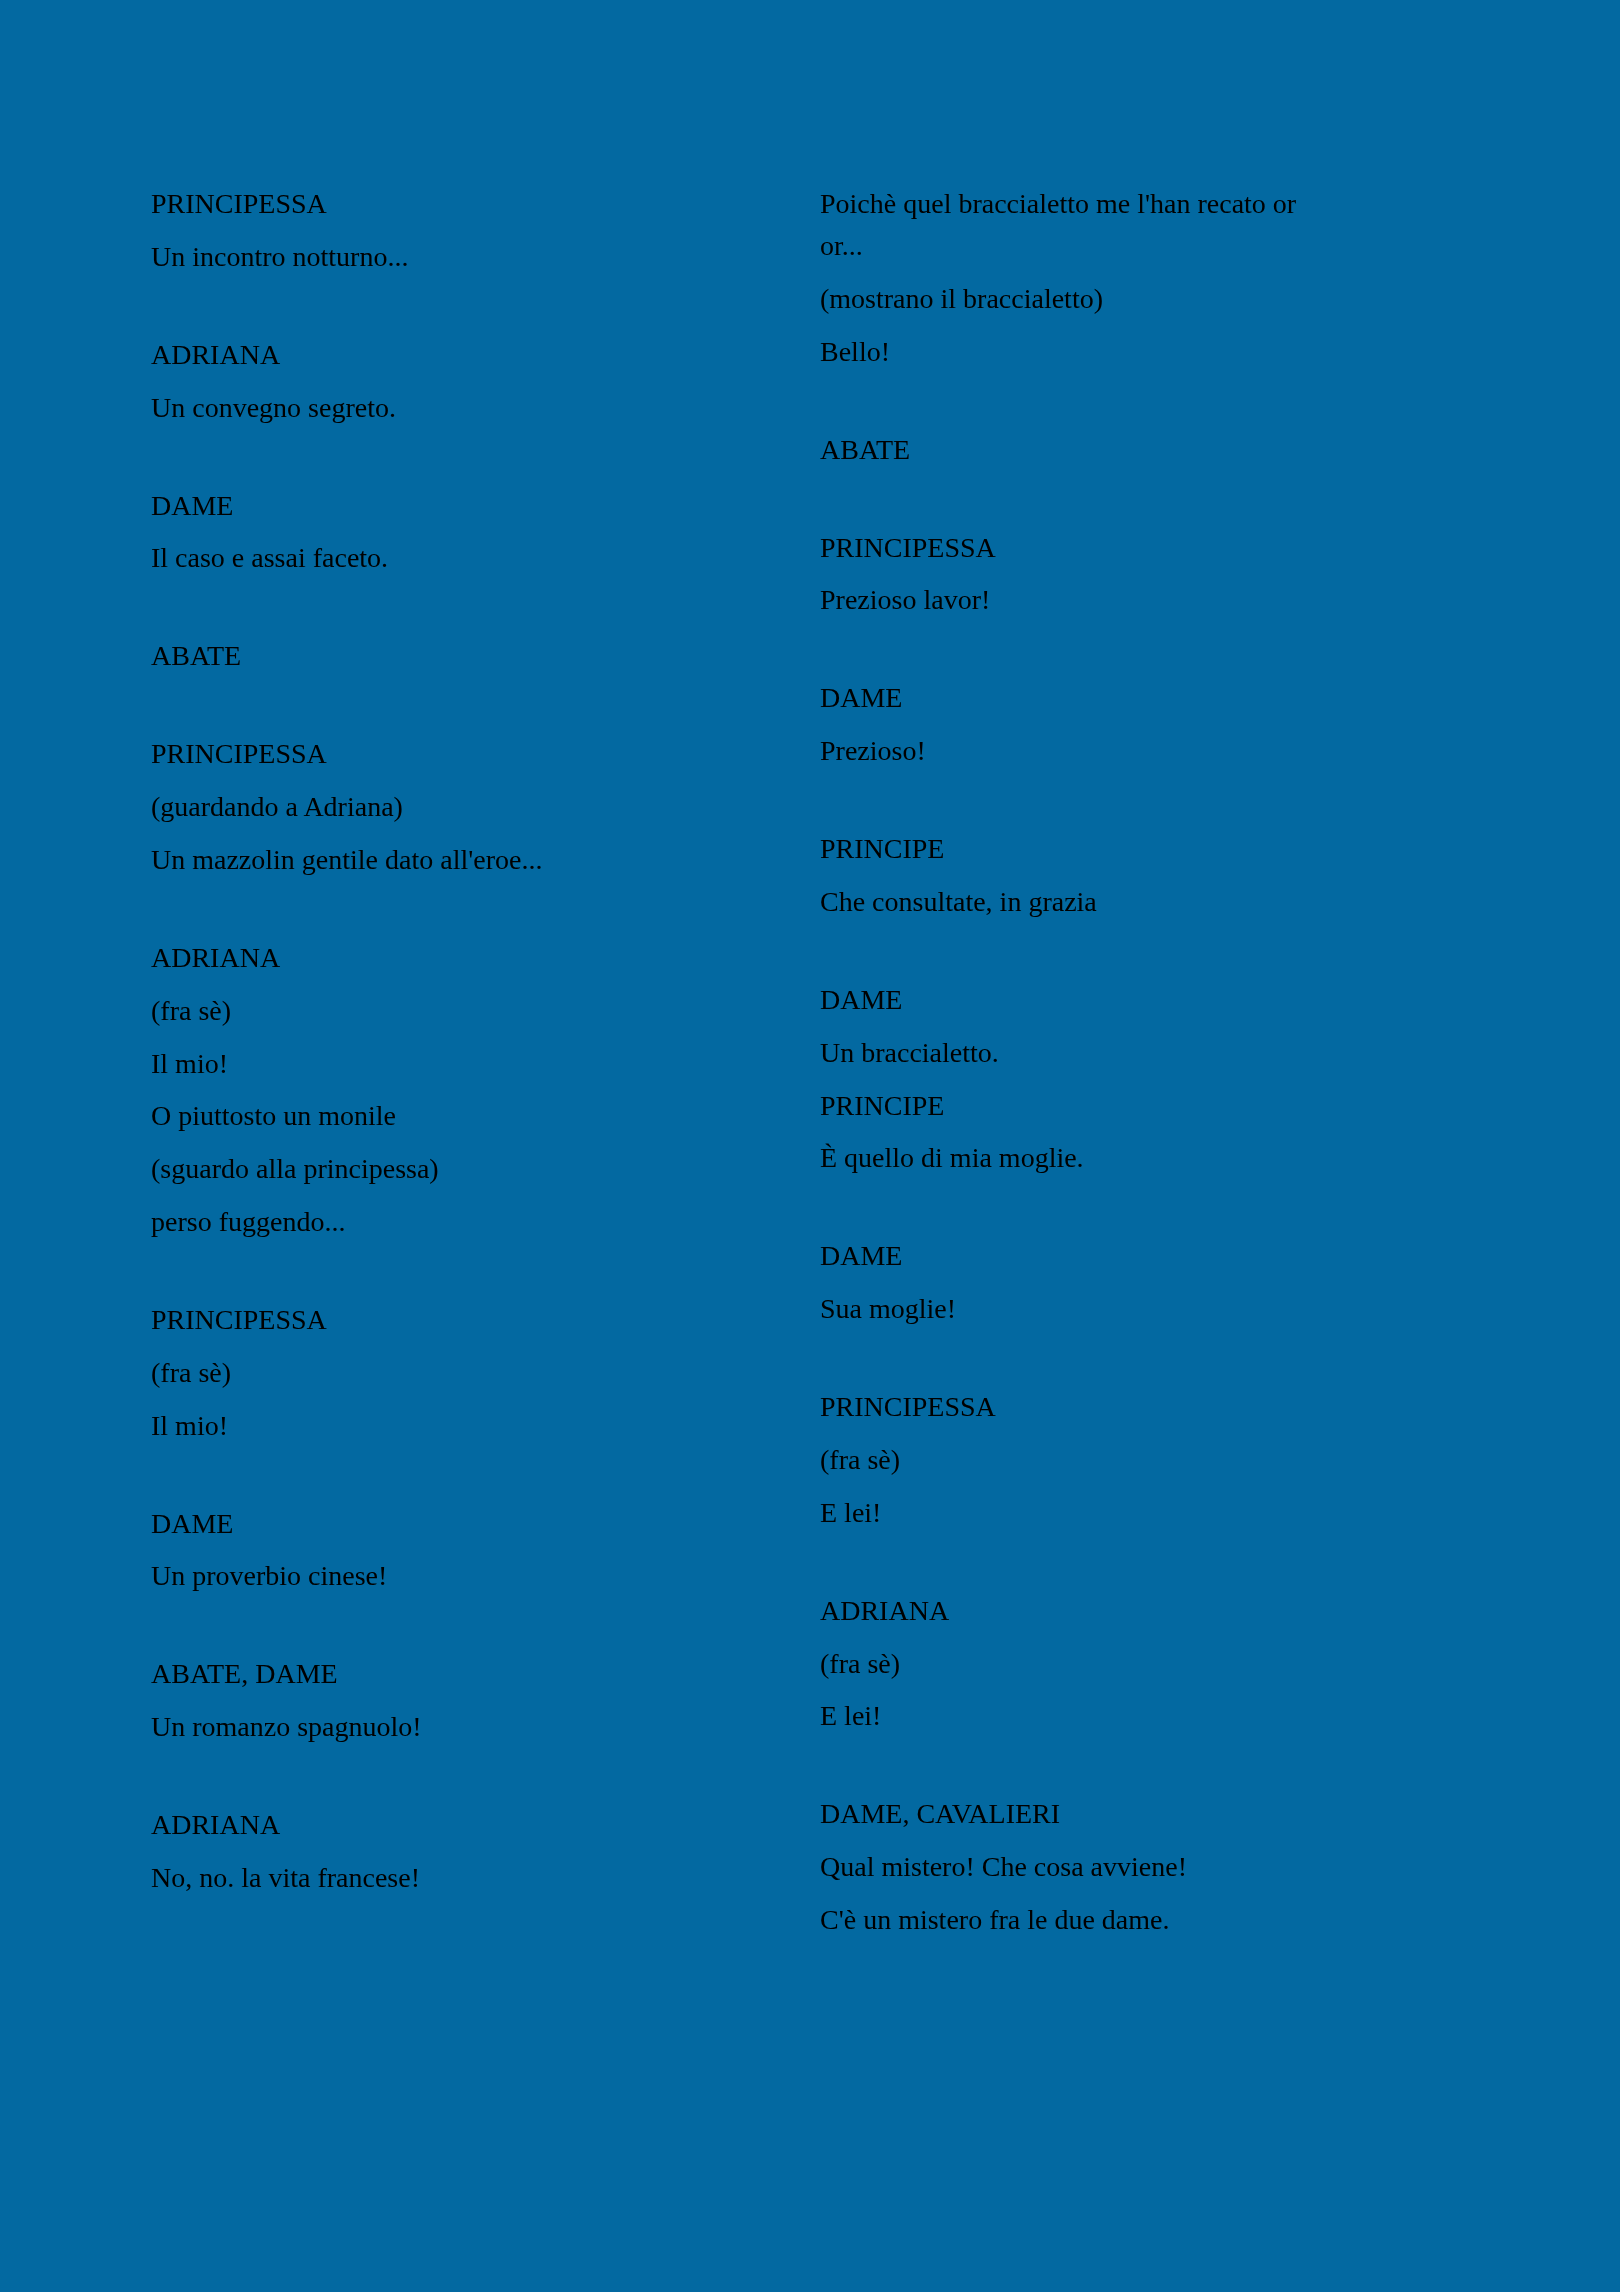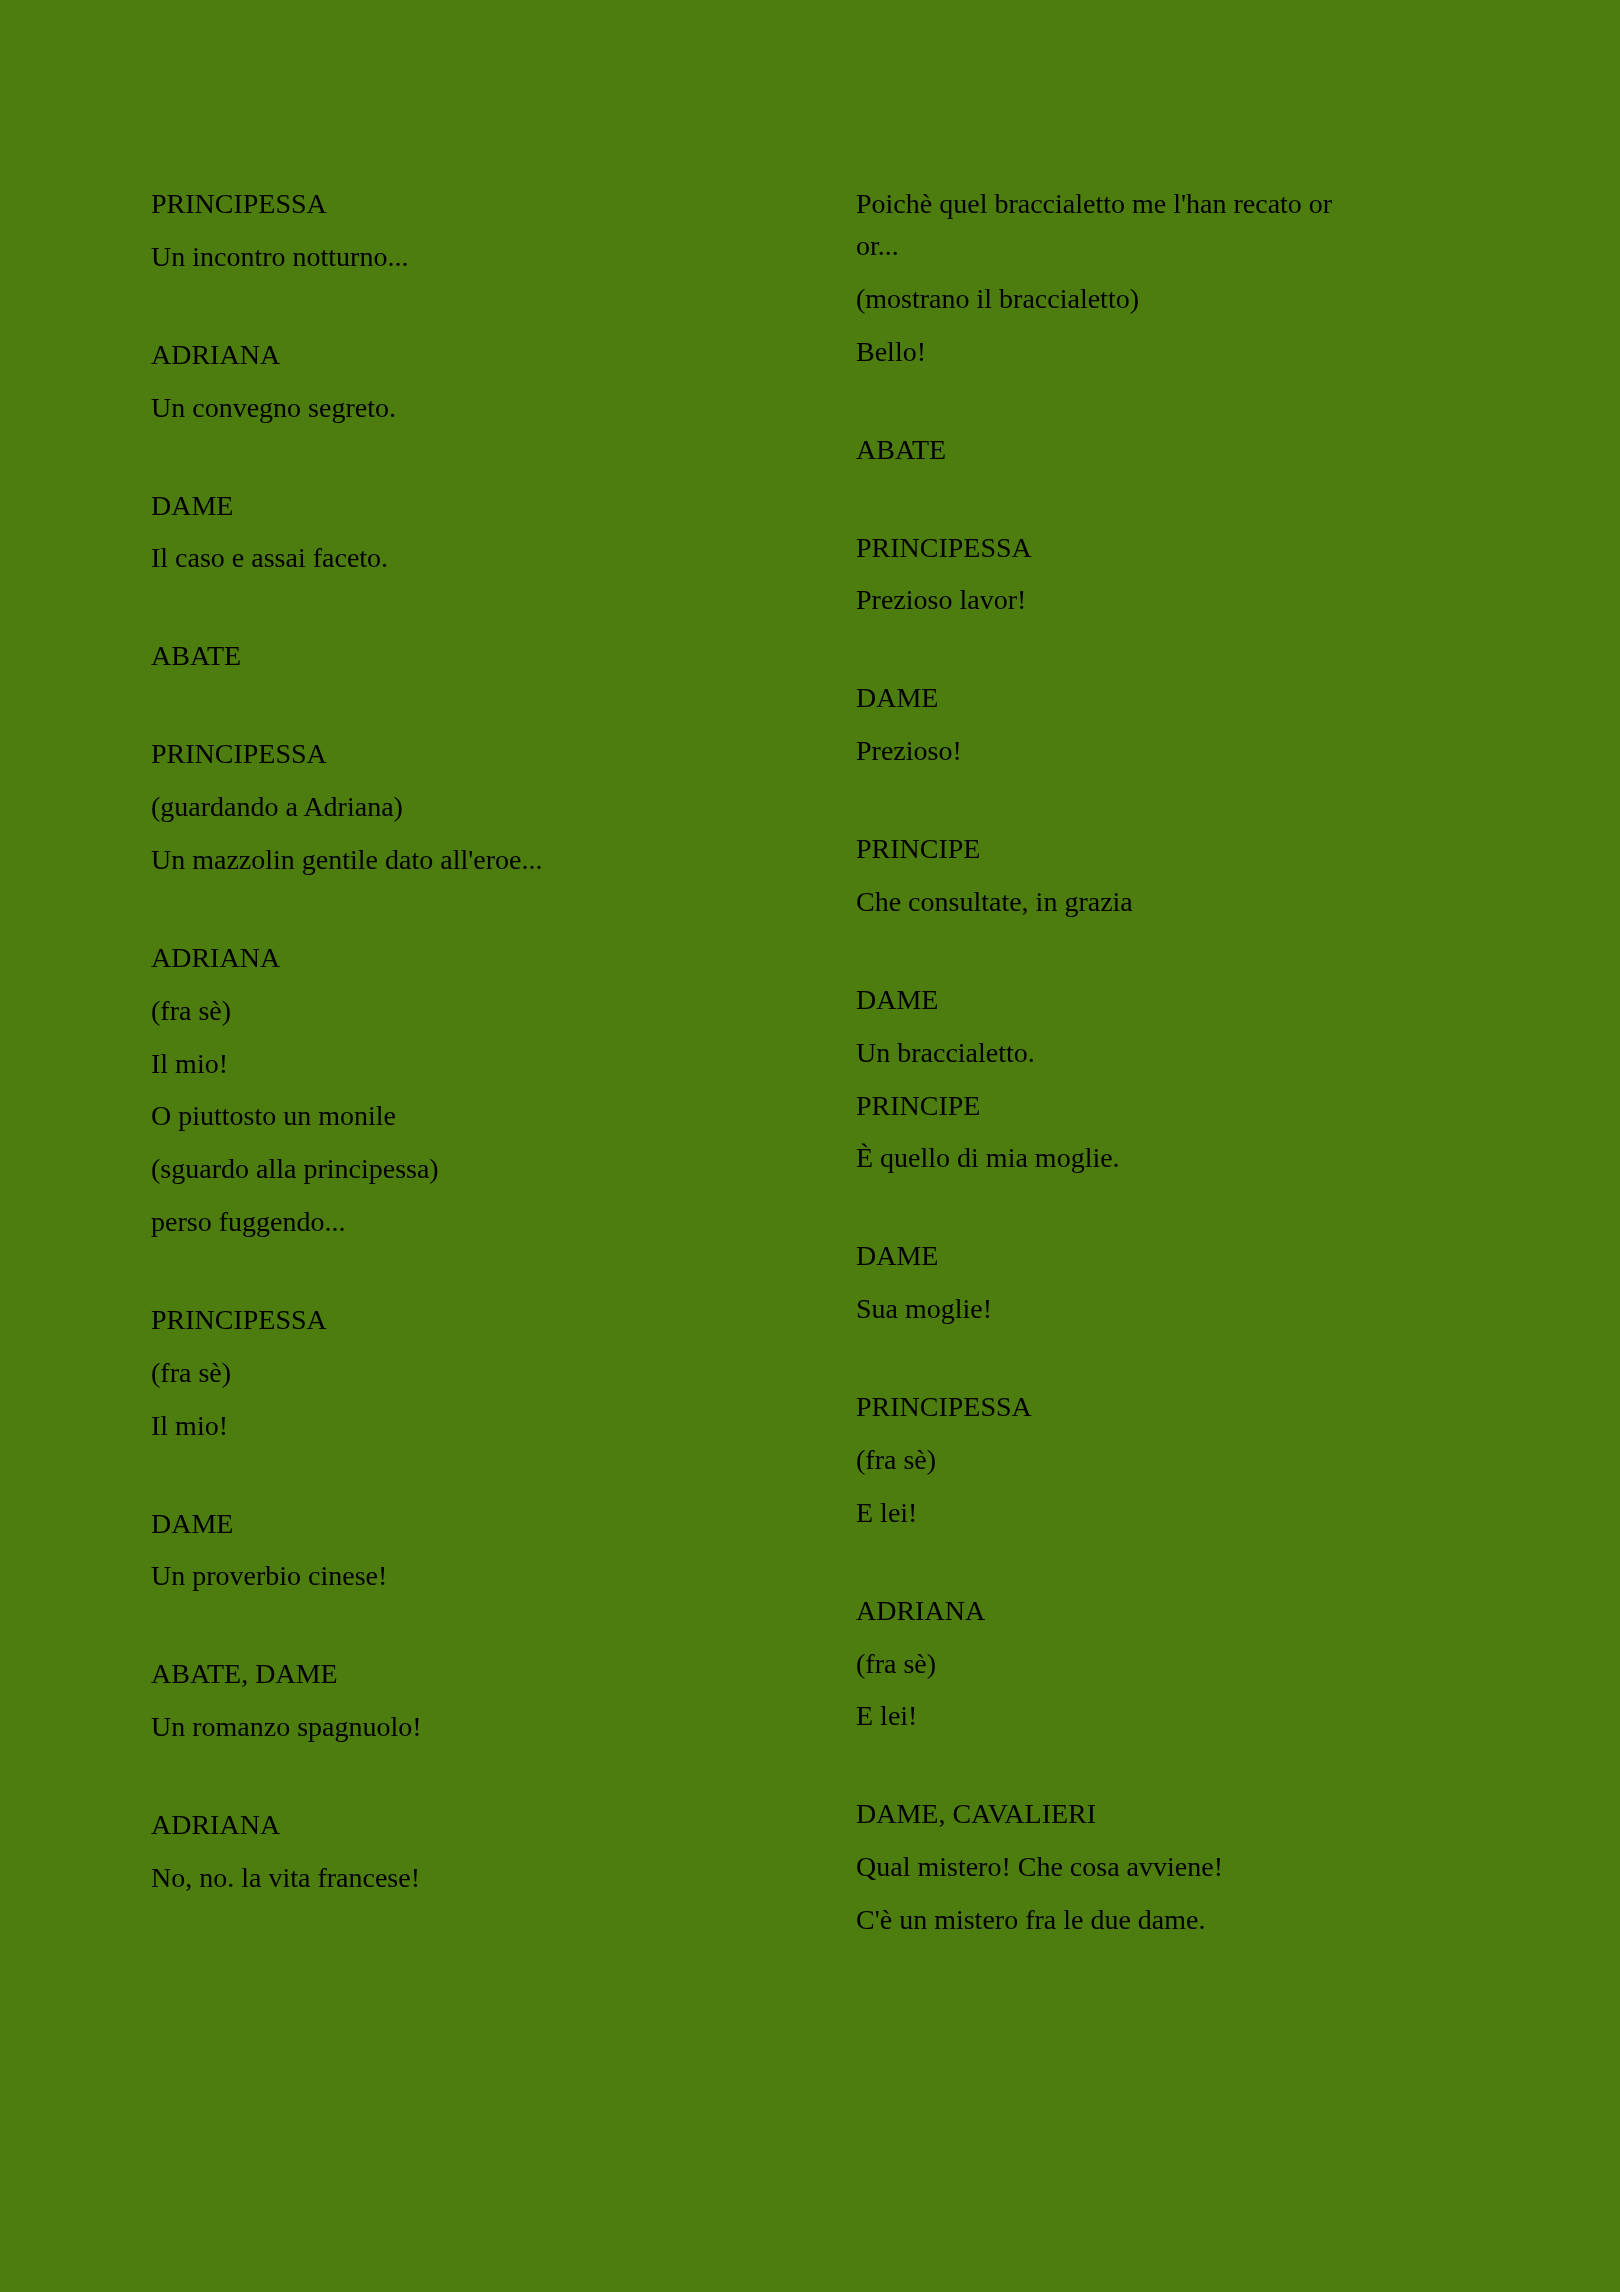--- a/index.html
+++ b/index.html
@@ -4,35 +4,35 @@
 <style>
   html, body {
     margin: 0;
     padding: 0;
     background: #ffffff;
   }
   .page {
     position: relative;
     width: 1620px;
     height: 2293px;
-    background: #4d7c0f;
+    background: #0369a1;
     color: #000000;
     font-family: "Liberation Serif", "DejaVu Serif", serif;
     overflow: hidden;
   }
   .column {
     position: absolute;
     top: 183px;
   }
   .column-left {
     left: 151px;
     width: 608px;
   }
   .column-right {
-    left: 856px;
+    left: 820px;
     width: 647px;
   }
   .par {
     font-size: 28px;
     line-height: 42px;
     margin: 0 0 10.8px 0;
     white-space: pre-line;
     letter-spacing: 0;
   }
   .block {

